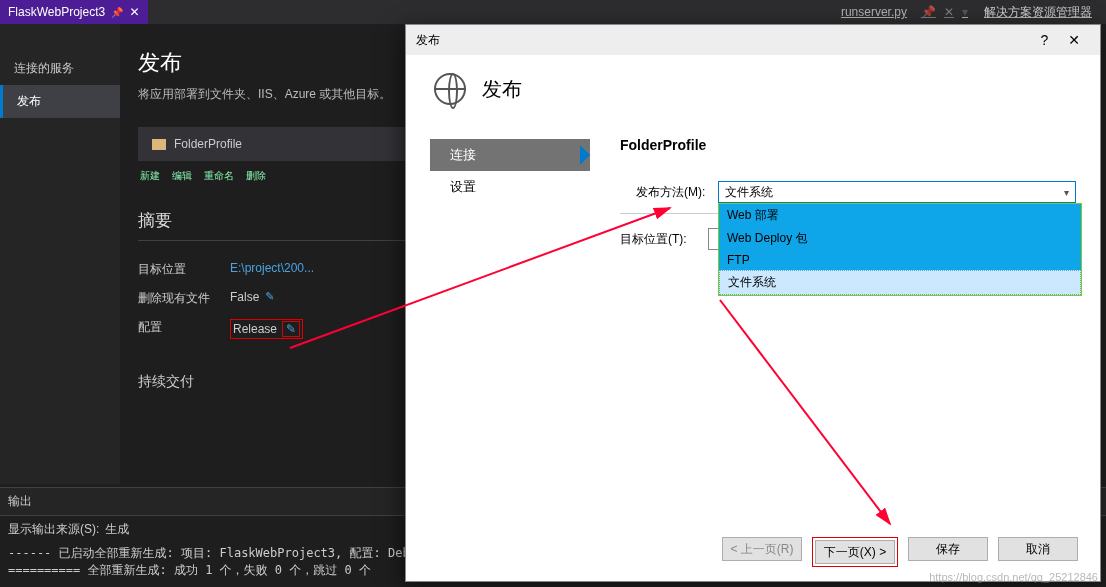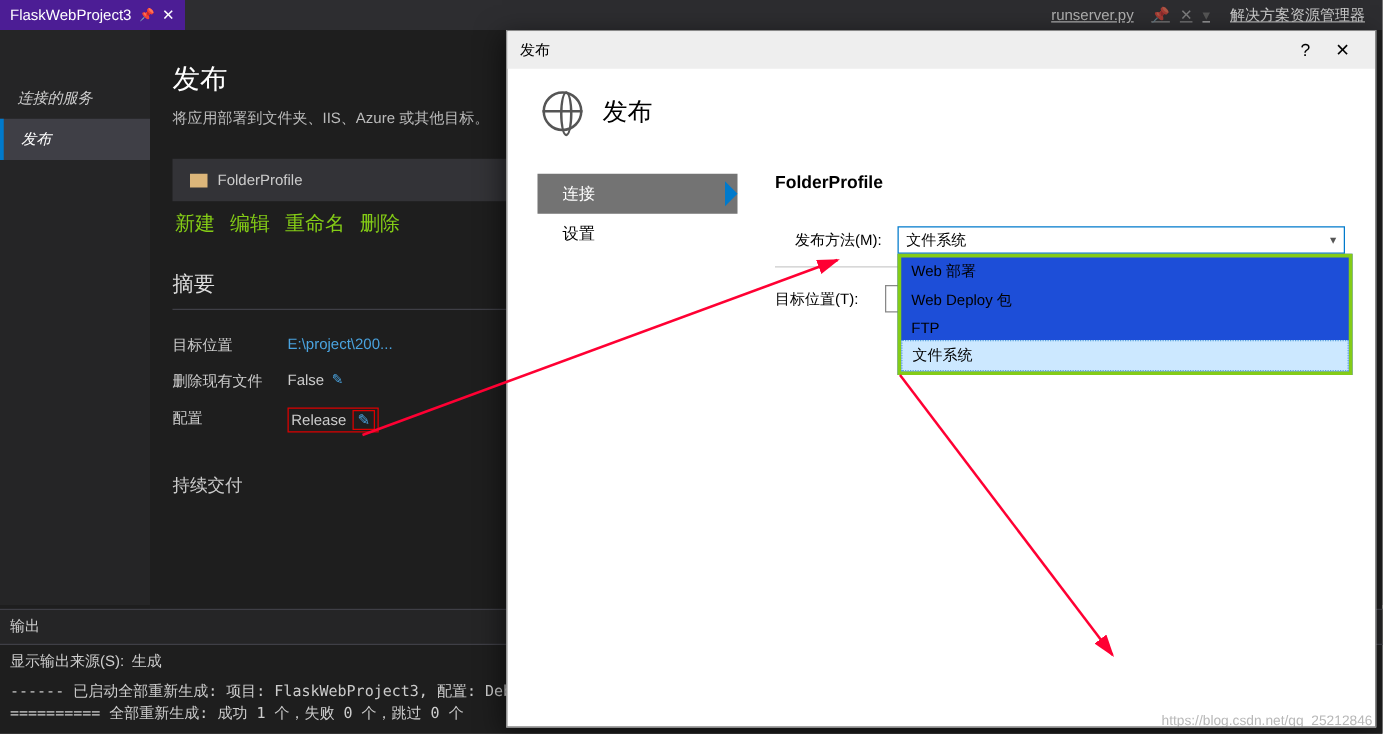--- a/index.html
+++ b/index.html
@@ -9,32 +9,32 @@
     .main-top { height: 24px; background: #2d2d30; display: flex; align-items: stretch; color: #ccc; }
     .doc-tab { background: #4c1d95; color: #fff; padding: 4px 8px; display: flex; align-items: center; gap: 6px; font-size: 12px; }
     .doc-tab .pin { font-size: 10px; }
     .main-top-right { margin-left: auto; display: flex; align-items: center; gap: 8px; padding-right: 6px; color: #b0b0b0; text-decoration: underline; }
     .main-top-right .file { padding: 4px 6px; }
     .main-top-right .sep { color: #555; }
     .solution-explorer { padding: 4px 8px; color: #ccc; }
     
     
     .main-body { display: flex; height: 460px; }
-    .sidebar { width: 120px; background: #252526; padding-top: 38px; font-style: italic; }
+    .sidebar { width: 120px; background: #252526; padding-top: 28px; }
     .sidebar-label { color: #ccc; padding: 8px 14px; font-size: 12px; }
     .sidebar-item-active { background: #3f3f46; color: #fff; padding: 8px 14px; border-left: 3px solid #007acc; }
     
     .content { flex: 1; background: #1e1e1e; padding: 24px 18px; color: #ccc; position: relative; }
     .content h1 { font-size: 22px; font-weight: 300; color: #fff; margin-bottom: 8px; }
     .content .desc { color: #bbb; margin-bottom: 24px; font-size: 12px; }
     
     .profile-bar { background: #333337; padding: 10px 14px; display: flex; align-items: center; gap: 8px; margin-bottom: 8px; }
     .folder-icon { width: 14px; height: 11px; background: #dcb67a; display: inline-block; }
     .profile-actions { display: flex; gap: 12px; margin-bottom: 26px; padding-left: 2px; }
-    .profile-actions a { color: #84cc16; text-decoration: none; font-size: 16px; }
+    .profile-actions a { color: #86efac; text-decoration: none; font-size: 10px; }
     
     .summary-title { font-size: 17px; font-weight: 300; color: #ddd; margin-bottom: 8px; }
     .summary-hr { border: none; border-top: 1px solid #3f3f46; margin-bottom: 14px; }
     .summary-row { display: flex; padding: 6px 0; }
     .summary-row .k { width: 92px; color: #ccc; }
     .summary-row .v { color: #4aa3df; }
     .summary-row .vw { color: #ccc; }
     .edit-icon { color: #4aa3df; margin-left: 6px; font-size: 11px; }
     .release-box { border: 1px solid #d00; padding: 1px 2px; display: inline-flex; align-items: center; }
     .release-box .v { color: #ccc; }
@@ -72,21 +72,21 @@
     .form-row .select-box { flex: 1; border: 1px solid #007acc; background: #fff; height: 22px; display: flex; align-items: center; padding: 0 6px; font-size: 12px; position: relative; }
     .form-row .select-box::after { content: '▾'; position: absolute; right: 6px; font-size: 10px; color: #555; }
     .form-hr { border: none; border-top: 1px solid #ccc; margin: 8px 0 14px 0; }
     
     .target-row { display: flex; align-items: center; gap: 6px; }
     .target-row label { width: 82px; font-size: 12px; }
     .target-row input { flex: 1; height: 22px; border: 1px solid #888; padding: 0 6px; font-size: 12px; }
     .target-row .browse { width: 26px; height: 22px; border: 1px solid #888; background: #eee; text-align: center; font-size: 12px; line-height: 20px; cursor: pointer; }
     
     
-    .dropdown { position: absolute; left: 82px; right: -6px; top: 22px; border: 3px solid #84cc16; background: #1d4ed8; z-index: 50; }
+    .dropdown { position: absolute; left: 82px; right: -6px; top: 22px; border: 1px solid #84cc16; background: #0ea5e9; z-index: 50; }
     .dropdown-item { padding: 3px 8px; font-size: 12px; cursor: pointer; }
     .dropdown-item.sel { background: #cce8ff; border: 1px dotted #5aa3e0; }
     
     .dialog-footer { padding: 14px 22px; display: flex; justify-content: flex-end; gap: 10px; }
     .dialog-footer button { min-width: 80px; height: 24px; border: 1px solid #adadad; background: #e1e1e1; font-size: 12px; cursor: pointer; }
     .dialog-footer button:disabled { color: #888; }
     .next-box { border: 1px solid #d00; padding: 2px; display: inline-block; }
     .next-box button { background: #e1e1e1; }
     
     
@@ -206,20 +206,28 @@
       <hr class="form-hr">
 
       <div class="target-row">
         <label>目标位置(T):</label>
         <input type="text" style="">
         <div class="browse">...</div>
       </div>
     </div>
   </div>
 
+  <div class="dialog-footer">
+    <button disabled="">&lt; 上一页(R)</button>
+    <span class="next-box">
+      <button>下一页(X) &gt;</button>
+    </span>
+    <button>保存</button>
+    <button>取消</button>
+  </div>
 </div>
 
 <svg class="arrows">
   <defs>
     <marker id="ah" markerWidth="10" markerHeight="10" refX="8" refY="3" orient="auto">
       <path d="M0,0 L0,6 L9,3 z" fill="#ff0033"></path>
     </marker>
   </defs>
   <line x1="290" y1="348" x2="670" y2="208" stroke="#ff0033" stroke-width="2" marker-end="url(#ah)"></line>
   <line x1="720" y1="300" x2="890" y2="524" stroke="#ff0033" stroke-width="2" marker-end="url(#ah)"></line>

